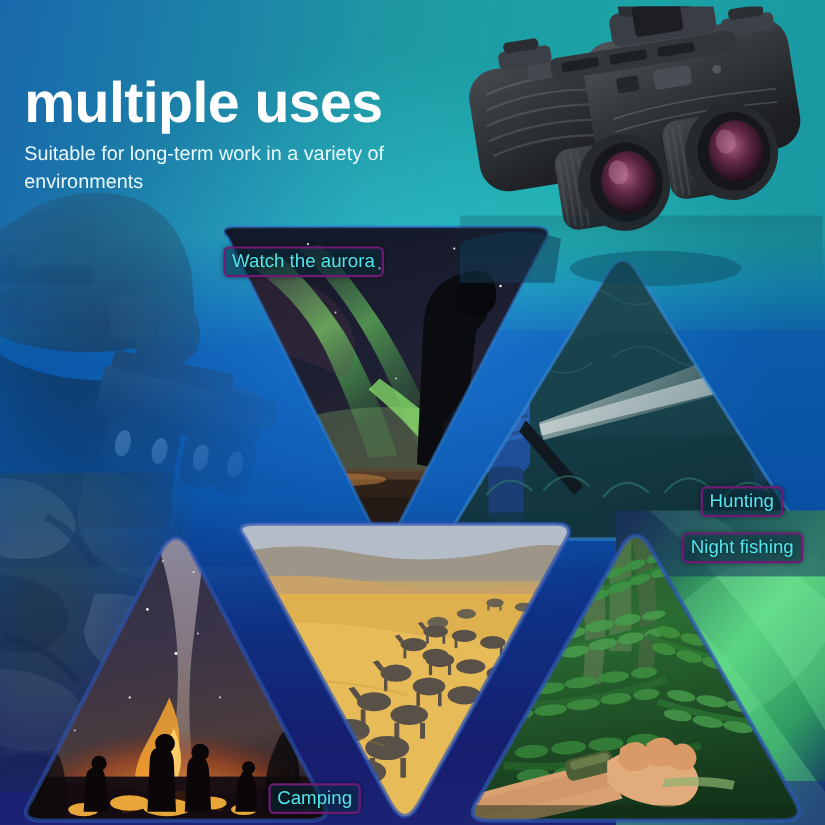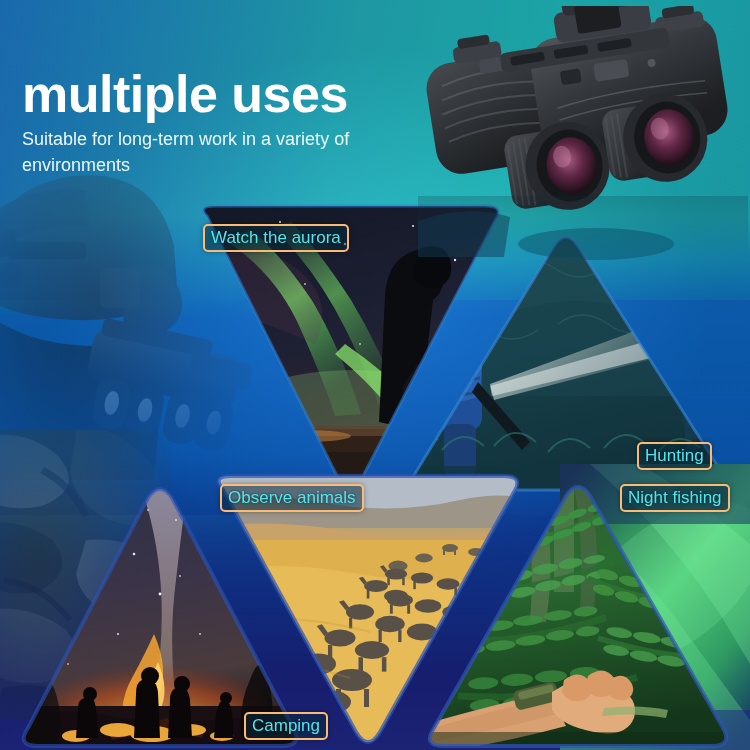--- a/index.html
+++ b/index.html
@@ -34,21 +34,21 @@
 
   
   .product{position:absolute;left:418px;top:6px;width:330px;height:255px;z-index:45;}
 
   
   .mosaic{position:absolute;left:0;top:196px;width:750px;height:554px;z-index:30;}
   .tri{position:absolute;overflow:hidden;}
 
   
   .lbl{position:absolute;z-index:60;
-    border:2px solid #fdba74;border-radius:5px;
+    border:2px solid #701a75;border-radius:5px;
     background:rgba(9,42,58,.55);
     color:#52e6ef;font-size:17px;line-height:19px;
     padding:2px 6px 3px 6px;white-space:nowrap;
     text-shadow:0 0 3px rgba(0,0,0,.55);
     box-shadow:0 0 5px rgba(0,0,0,.35);}
 </style>
 </head>
 <body>
 
 <div id="stage">
@@ -695,20 +695,19 @@
       </g>
       <path d="M148 14 Q160 -4 172 14 L304 244 Q316 264 294 264 L26 264 Q4 264 16 246 Z" fill="none" stroke="#2d55b5" stroke-width="4" opacity=".7"></path>
     </svg>
 
   </div>
 
   <div class="lbl" style="left:203px;top:224px;">Watch the aurora</div>
 
   <div class="lbl" style="left:637px;top:442px;">Hunting</div>
 
-  <div class="lbl" style="left:220px;top:484px;">Observe animals</div>
 
   <div class="lbl" style="left:620px;top:484px;text-align:center;">Night fishing</div>
 
   <div class="lbl" style="left:244px;top:712px;">Camping</div>
 
 
 </div>
 
 </body></html>

